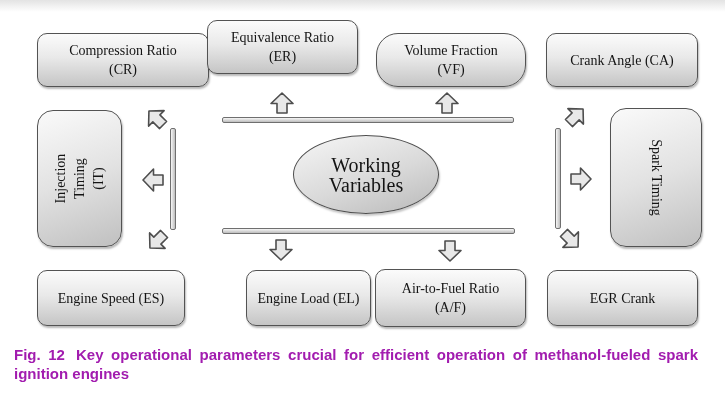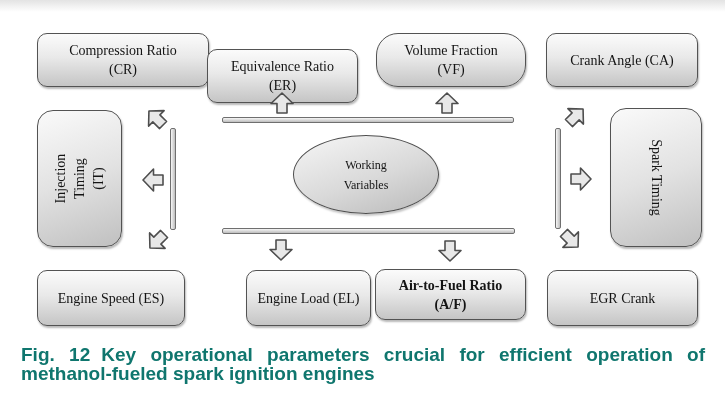--- a/index.html
+++ b/index.html
@@ -30,47 +30,47 @@
     display: flex; align-items: center; justify-content: center;
   }
   .node-label {
     white-space: pre-line;
     text-align: center;
     font-size: 14px;
     line-height: 19px;
     color: #141414;
   }
   .n-cr  { left: 37px;  top: 33px;  width: 172px; height: 54px; }
-  .n-er  { left: 207px; top: 49px;  width: 151px; height: 54px; }
+  .n-er  { left: 207px; top: 20px;  width: 151px; height: 54px; }
   .n-vf  { left: 376px; top: 33px;  width: 150px; height: 54px; border-radius: 22px; }
   .n-ca  { left: 546px; top: 33px;  width: 152px; height: 54px; }
   .n-es  { left: 37px;  top: 270px; width: 148px; height: 56px; font-family: Liberation Serif, serif; }
   .n-el  { left: 207px; top: 270px; width: 125px; height: 56px; margin-left: 39px; }
-  .n-af  { left: 375px; top: 269px; width: 151px; height: 51px; font-weight: bold; }
+  .n-af  { left: 375px; top: 269px; width: 151px; height: 58px; }
   .n-egr { left: 547px; top: 270px; width: 151px; height: 56px; }
 
   .n-it  { left: 37px;  top: 110px; width: 85px;  height: 137px; border-radius: 16px;
            background: linear-gradient(160deg, #fafafa 0%, #e2e2e2 50%, #c0c0c0 100%); }
   .n-st  { left: 610px; top: 108px; width: 92px;  height: 139px; border-radius: 16px;
            background: linear-gradient(160deg, #fafafa 0%, #e2e2e2 50%, #c0c0c0 100%); }
   .n-it .node-label { transform: rotate(-90deg); width: 132px; }
   .n-st .node-label { transform: rotate(90deg);  width: 132px; white-space: nowrap; }
 
   
   .ellipse {
     position: absolute;
     left: 293px; top: 135px; width: 146px; height: 79px;
     box-sizing: border-box;
     border: 1.5px solid #4e4e4e;
     border-radius: 50%;
     background: linear-gradient(160deg, #f6f6f6 0%, #d9d9d9 55%, #b9b9b9 100%);
     box-shadow: 1px 2px 2px rgba(0,0,0,0.22);
     display: flex; align-items: center; justify-content: center;
   }
-  .ellipse .node-label { font-size: 12px; line-height: 20px; }
+  .ellipse .node-label { font-size: 20px; line-height: 20px; }
 
   
   .bar {
     position: absolute;
     box-sizing: border-box;
     border: 1px solid #6f6f6f;
     border-radius: 2px;
   }
   .hbar { height: 6px; background: linear-gradient(180deg, #f6f6f6, #bdbdbd); }
   .vbar { width: 6px;  background: linear-gradient(90deg,  #f6f6f6, #bdbdbd); }
@@ -96,27 +96,27 @@
   .a-w      { left: 141px; top: 169px; }
   .a-e      { left: 569px; top: 168px; }
   .a-nw     { left: 144px; top: 107px; }
   .a-ne     { left: 564px; top: 105px; }
   .a-sw     { left: 145px; top: 230px; }
   .a-se     { left: 559px; top: 229px; }
 
   
   .caption {
     position: absolute;
-    left: 21px; top: 346px; width: 684px;
+    left: 14px; top: 346px; width: 684px;
     margin: 0;
     font-family: "Liberation Sans", sans-serif;
     font-weight: bold;
-    font-size: 19px;
+    font-size: 15px;
     line-height: 18.5px;
-    color: #0f766e;
+    color: #a21caf;
     text-align: justify;
   }
   .fig-label { margin-right: 11px; }
 </style>
 </head>
 <body>
 
 <div class="figure">
 
   <div class="top-shade"></div>

